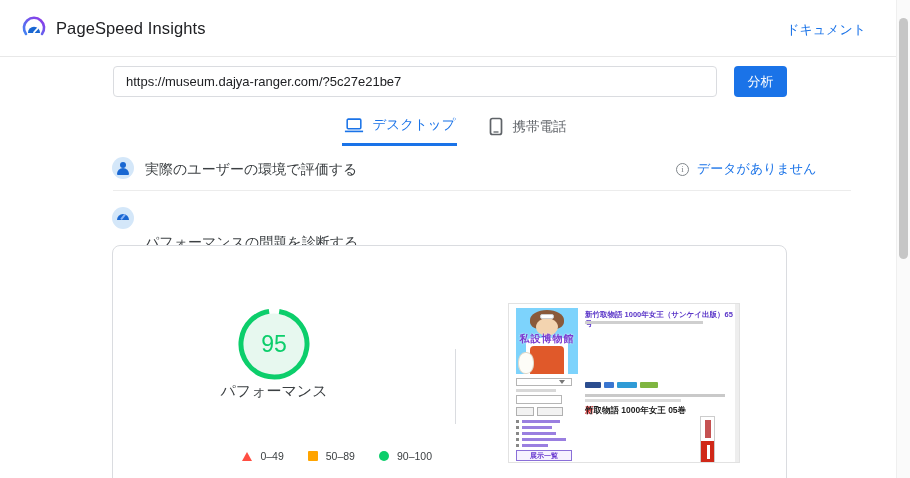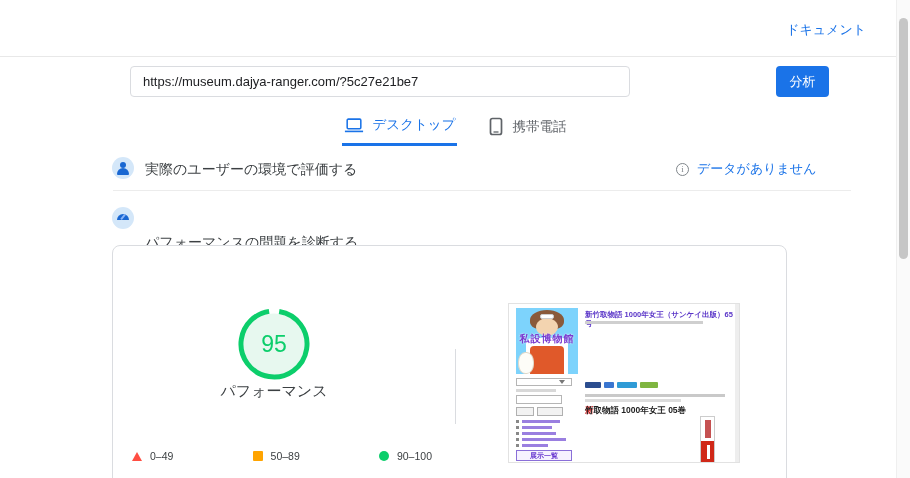--- a/index.html
+++ b/index.html
@@ -8,26 +8,26 @@
   .page { position:relative; width:910px; height:478px; background:#fff; overflow:hidden; }
 
   
   .header { position:absolute; top:0; left:0; width:910px; height:57px; background:#fff;
             border-bottom:1px solid #e8e8e8; display:flex; align-items:center; padding-left:21px; }
   .logo-wrap { display:flex; align-items:center; gap:9px; }
   .app-title { font-size:16.5px; color:#202124; letter-spacing:.1px; }
   .doc-link { position:absolute; right:44px; top:21px; font-size:13px; color:#1a73e8; cursor:pointer; }
 
   
-  .url-input { position:absolute; left:130px; top:66px; width:500px; height:31px;
+  .url-input { position:absolute; left:113px; top:66px; width:604px; height:31px;
                border:1px solid #dadce0; border-radius:4px; padding:0 12px; font-size:13px;
                color:#202124; font-family:"Liberation Sans",sans-serif; outline:none; }
   .analyze-btn { position:absolute; left:734px; top:66px; width:53px; height:31px; background:#1a73e8;
                  border:none; border-radius:4px; color:#fff; font-size:13px; cursor:pointer;
-                 font-family:"Liberation Sans",sans-serif;margin-left:42px; }
+                 font-family:"Liberation Sans",sans-serif; }
 
   
   .tabs { position:absolute; left:0; top:112px; width:910px; display:flex; justify-content:center; gap:30px; }
   .tab { display:flex; align-items:center; gap:9px; padding:4px 2px 9px 2px; cursor:pointer; }
   .tab .tab-label { font-size:13.5px; color:#5f6368; }
   .tab.selected { border-bottom:3px solid #1a73e8; }
   .tab.selected .tab-label { color:#1a73e8; }
 
   
   .row-icon { position:absolute; width:22px; height:22px; border-radius:50%; background:#d4e7f9; }
@@ -51,21 +51,21 @@
           border:1px solid #dadce0; border-radius:8px; background:#fff; }
   .gauge-svg { position:absolute; left:236px; top:306px; }
   .score-num { position:absolute; left:236px; top:306px; width:76px; height:76px; display:flex;
                align-items:center; justify-content:center; font-size:23px; color:#0cce6b; }
   .perf-label { position:absolute; left:164px; top:382px; width:220px; text-align:center;
                 font-size:15px; color:#3c4043; }
   .disclaimer { position:absolute; left:132px; top:407px; width:300px; text-align:center;
                 font-size:10.5px; line-height:15px; color:#80868b; }
   .disclaimer a { color:#1a73e8; text-decoration:none; cursor:pointer; }
   .legend { position:absolute; left:132px; top:450px; width:300px; display:flex;
-            justify-content:space-between; gap:24px; font-size:10.5px; color:#3c4043; }
+            justify-content:flex-end; gap:24px; font-size:10.5px; color:#3c4043; }
   .legend-item { display:flex; align-items:center; gap:8px; }
   .tri { width:0; height:0; border-left:5.5px solid transparent; border-right:5.5px solid transparent;
          border-bottom:9px solid #ff4e42; }
   .sq { width:10px; height:10px; background:#ffa400; border-radius:1px; }
   .dot { width:10px; height:10px; background:#0cce6b; border-radius:50%; }
   .v-divider { position:absolute; left:455px; top:349px; width:1px; height:75px; background:#dadce0; }
 
   
   .thumb { position:absolute; left:508px; top:303px; width:232px; height:160px; background:#fff;
            border:1px solid #e2e2e2; overflow:hidden; }
@@ -122,20 +122,34 @@
   .scrollbar-track { position:absolute; right:0; top:0; width:14px; height:478px; background:#fafafa;
                      border-left:1px solid #efefef; }
   .scrollbar-thumb { position:absolute; right:2px; top:18px; width:9px; height:241px; background:#c6c6c6; border-radius:5px; }
 </style>
 </head>
 <body>
 
 <div class="page">
 
   <div class="header">
+    <div class="logo-wrap">
+      <svg width="26" height="26" viewBox="0 0 24 24">
+        <defs>
+          <linearGradient id="lg" x1="0" y1="1" x2="1" y2="0">
+            <stop offset="0" stop-color="#4285f4"></stop>
+            <stop offset="1" stop-color="#9334e6"></stop>
+          </linearGradient>
+        </defs>
+        <path d="M4.6 17.5 A9.3 9.3 0 1 1 19.4 17.5" fill="none" stroke="url(#lg)" stroke-width="2.4" stroke-linecap="round"></path>
+        <path d="M6.4 16.5 a5.6 5.6 0 0 1 11.2 0 z" fill="#1967d2"></path>
+        <line x1="12" y1="16" x2="15.6" y2="12.2" stroke="#fff" stroke-width="1.6" stroke-linecap="round"></line>
+      </svg>
+      <span class="app-title">PageSpeed Insights</span>
+    </div>
     <span class="doc-link">ドキュメント</span>
   </div>
 
   <input class="url-input" type="text" value="https://museum.dajya-ranger.com/?5c27e21be7" style="">
   <button class="analyze-btn">分析</button>
 
   <div class="tabs">
     <div class="tab selected">
       <svg width="20" height="17" viewBox="0 0 22 18">
         <rect x="3.5" y="2" width="15" height="10.5" rx="1.2" fill="none" stroke="#1a73e8" stroke-width="1.7"></rect>

